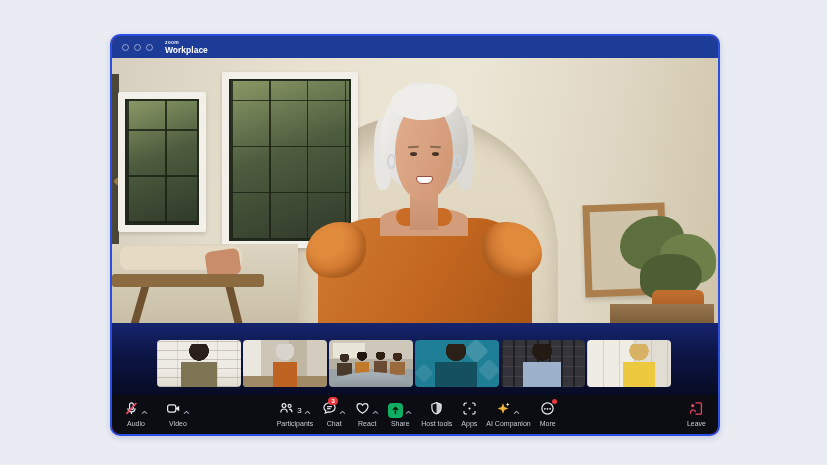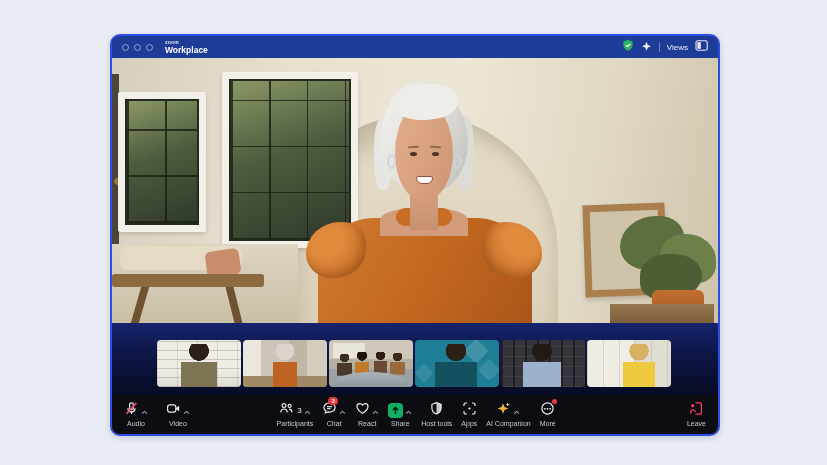--- a/index.html
+++ b/index.html
@@ -140,41 +140,20 @@
     <div class="titlebar">
       <div class="dots">
         <span class="dot"></span>
         <span class="dot"></span>
         <span class="dot"></span>
       </div>
       <div class="brand">
         <span class="zm">zoom</span>
         <span class="wp">Workplace</span>
       </div>
-      <div class="tb-right">
-        <span>
-          <svg width="12" height="13" viewBox="0 0 12 13">
-              <path d="M6 .8l4.6 1.7v3.3c0 3-1.9 5.2-4.6 6-2.7-.8-4.6-3-4.6-6V2.5z" fill="#2bb15f"></path>
-              <path d="M3.9 6.2l1.5 1.5 2.8-2.8" stroke="#fff" stroke-width="1.3" fill="none"></path>
-            </svg>
-        </span>
-        <span>
-          <svg width="11" height="11" viewBox="0 0 11 11">
-              <path d="M5.5 .8L6.8 4 10 5.3 6.8 6.6 5.5 9.8 4.2 6.6 1 5.3 4.2 4z" fill="#f2f4f8"></path>
-            </svg>
-        </span>
-        <span class="divider"></span>
-        <span class="views-label">Views</span>
-        <span>
-          <svg width="13" height="13" viewBox="0 0 13 13">
-              <rect x="1" y="1.8" width="11.2" height="9.4" rx="1.6" stroke="#e9ebef" fill="none" stroke-width="1.1"></rect>
-              <rect x="2.4" y="3.2" width="3.4" height="6.6" fill="#e9ebef"></rect>
-            </svg>
-        </span>
-      </div>
     </div>
 
     <div class="scene" title="Active speaker: woman with short platinum hair and an orange ruffled sleeveless top, smiling, in a bright living room with black-framed windows, an arched wall niche, a leaning picture frame and a potted plant">
       <div class="arch"></div>
       <div class="dark-edge"></div>
       <div class="pendant"></div>
       <div class="winframe win1">
           <div class="pane">
             <i></i>
           </div>

